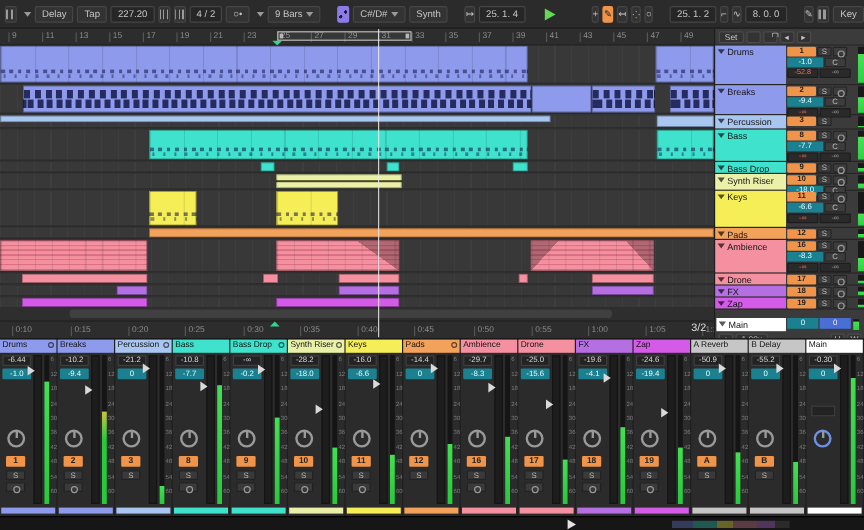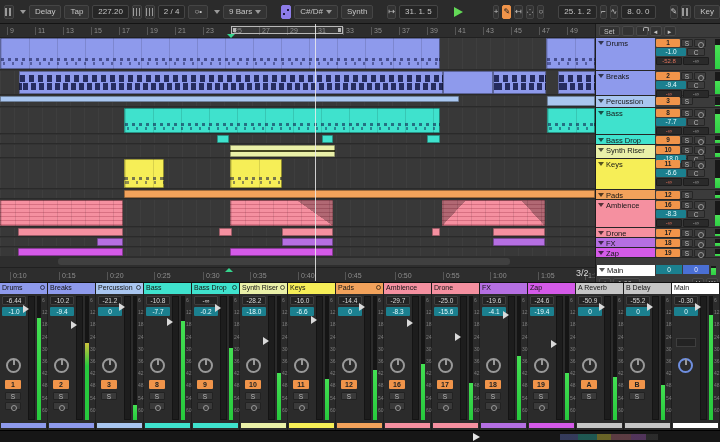--- a/index.html
+++ b/index.html
@@ -118,33 +118,33 @@
     <span class="caret"></span>
     <div class="tbtn">Delay</div>
     <div class="tbtn">Tap</div>
     <div class="tval">227.20</div>
     <div class="icobox">
         <span class="nudgeglyph"></span>
       </div>
     <div class="icobox">
         <span class="nudgeglyph"></span>
       </div>
-    <div class="tval">2 / 4</div>
+    <div class="tval">4 / 2</div>
     <div class="tbtn">○<span style="color:#c5c5c5">•</span></div>
     <span class="caret"></span>
     <div class="tbtn"><span>9 Bars</span><span class="caret"></span></div>
     <div class="sp"></div>
     <div class="icobox scalebtn">
         <span class="scaleglyph"></span>
       </div>
     <div class="tbtn"><span>C#/D#</span><span class="caret"></span></div>
     <div class="tbtn">Synth</div>
     <div class="sp"></div>
     <div class="icobox">↦</div>
-    <div class="tval">31. 1. 5</div>
+    <div class="tval">25. 1. 4</div>
     <div class="sp"></div>
     <span class="play"></span>
     <span class="stopsq"></span>
     <span class="recdot"></span>
     <div class="sp"></div>
     <div class="icobox">+</div>
     <div class="icobox pencil-on">✎</div>
     <div class="icobox">↤</div>
     <div class="icobox">⁘</div>
     <div class="icobox">○</div>

